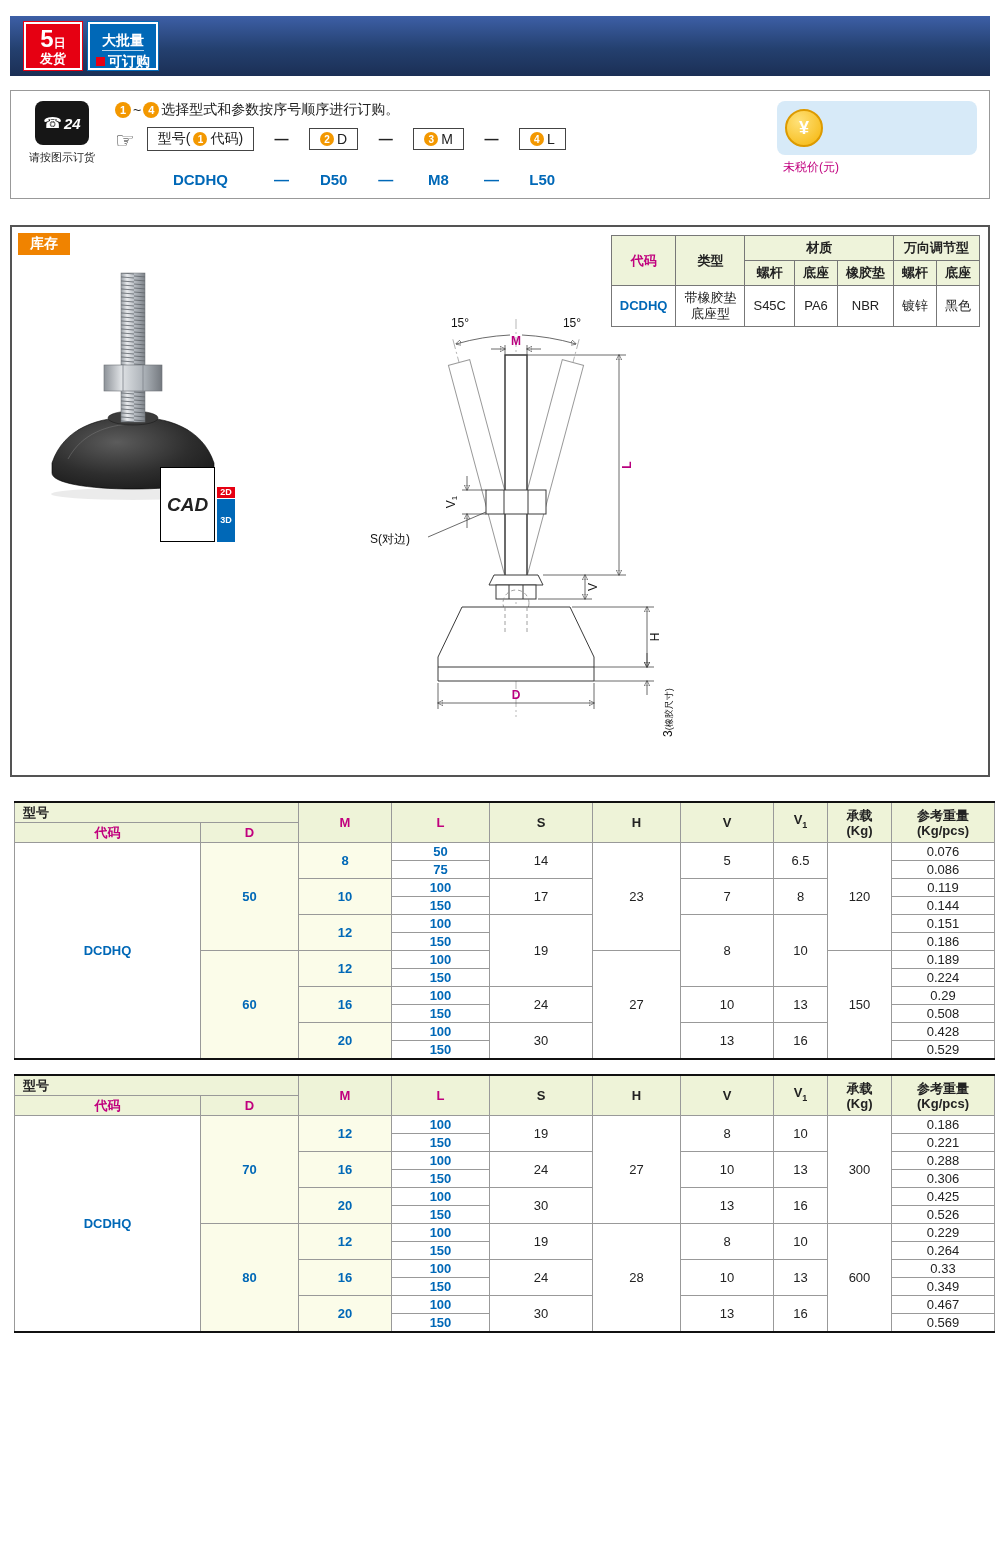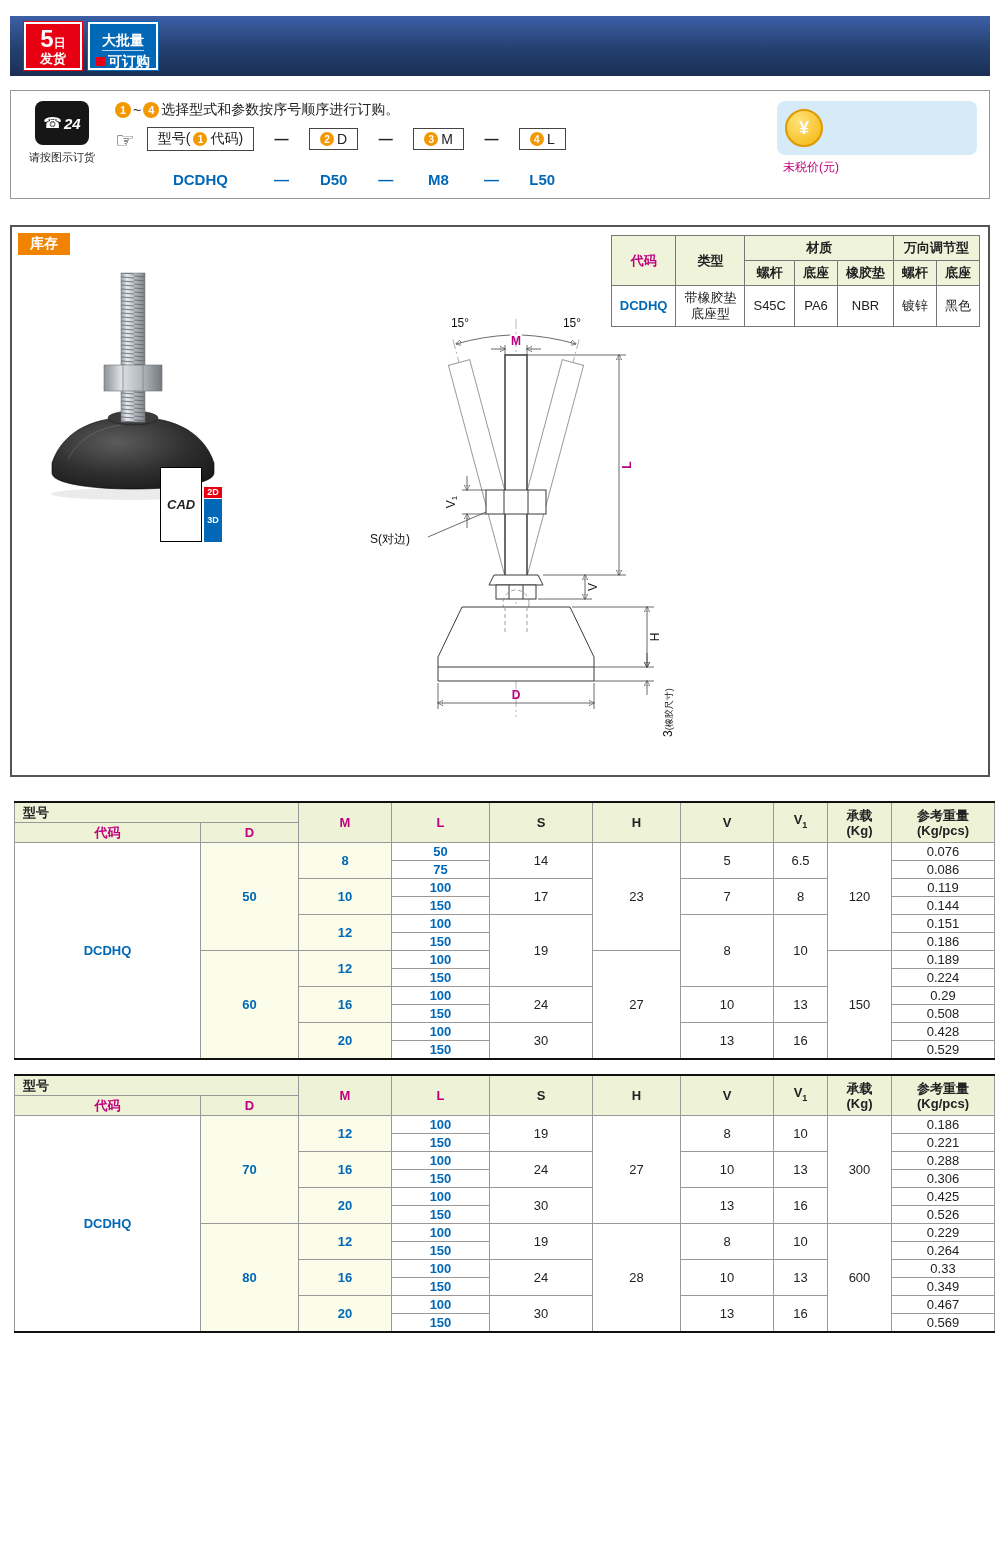--- a/index.html
+++ b/index.html
@@ -53,21 +53,21 @@
   .price-table{border-collapse:collapse;font-size:11px;background:#fff;}
   .price-table td{border:1px solid #8ab0c8;padding:1px 6px;text-align:center;white-space:nowrap;}
   .price-table td:first-child{background:#eef6fc;}
   .price-note{color:#c0007e;font-size:12px;margin-top:4px;padding-left:6px;}
 
   
   .main-box{margin:26px 10px 0;border:2px solid #545454;height:548px;position:relative;background:#fff;}
   .stock-badge{position:absolute;top:6px;left:6px;background:#f08300;color:#fff;font-size:14px;font-weight:bold;padding:2px 12px;}
   .photo{position:absolute;top:40px;left:26px;}
   .cad-badge{position:absolute;top:240px;left:148px;display:flex;align-items:stretch;gap:2px;}
-  .cad-label{border:1px solid #000;font-weight:bold;font-style:italic;padding:3px 6px;font-size:13px;background:#fff;display:flex;align-items:center;}
+  .cad-label{border:1px solid #000;font-weight:bold;font-style:italic;padding:3px 6px;font-size:19px;background:#fff;display:flex;align-items:center;}
   .cad-dims{display:flex;flex-direction:column;gap:1px;}
   .cad-2d{background:#e60012;color:#fff;font-size:9px;font-weight:bold;padding:0 3px;line-height:11px;text-align:center;cursor:pointer;margin-top:20px;}
   .cad-3d{background:#0068b7;color:#fff;font-size:9px;font-weight:bold;padding:16px 3px;line-height:11px;text-align:center;cursor:pointer;}
 
   .info-table{position:absolute;top:8px;right:8px;border-collapse:collapse;font-size:13px;}
   .info-table th,.info-table td{border:1px solid #777;text-align:center;padding:2px 8px;white-space:nowrap;}
   .info-table th{background:#eef3da;font-weight:bold;height:20px;}
   .info-table td{height:36px;line-height:1.25;}
   .th-code{color:#c0007e;}
   .c-blue{color:#0068b7;font-weight:bold;}

